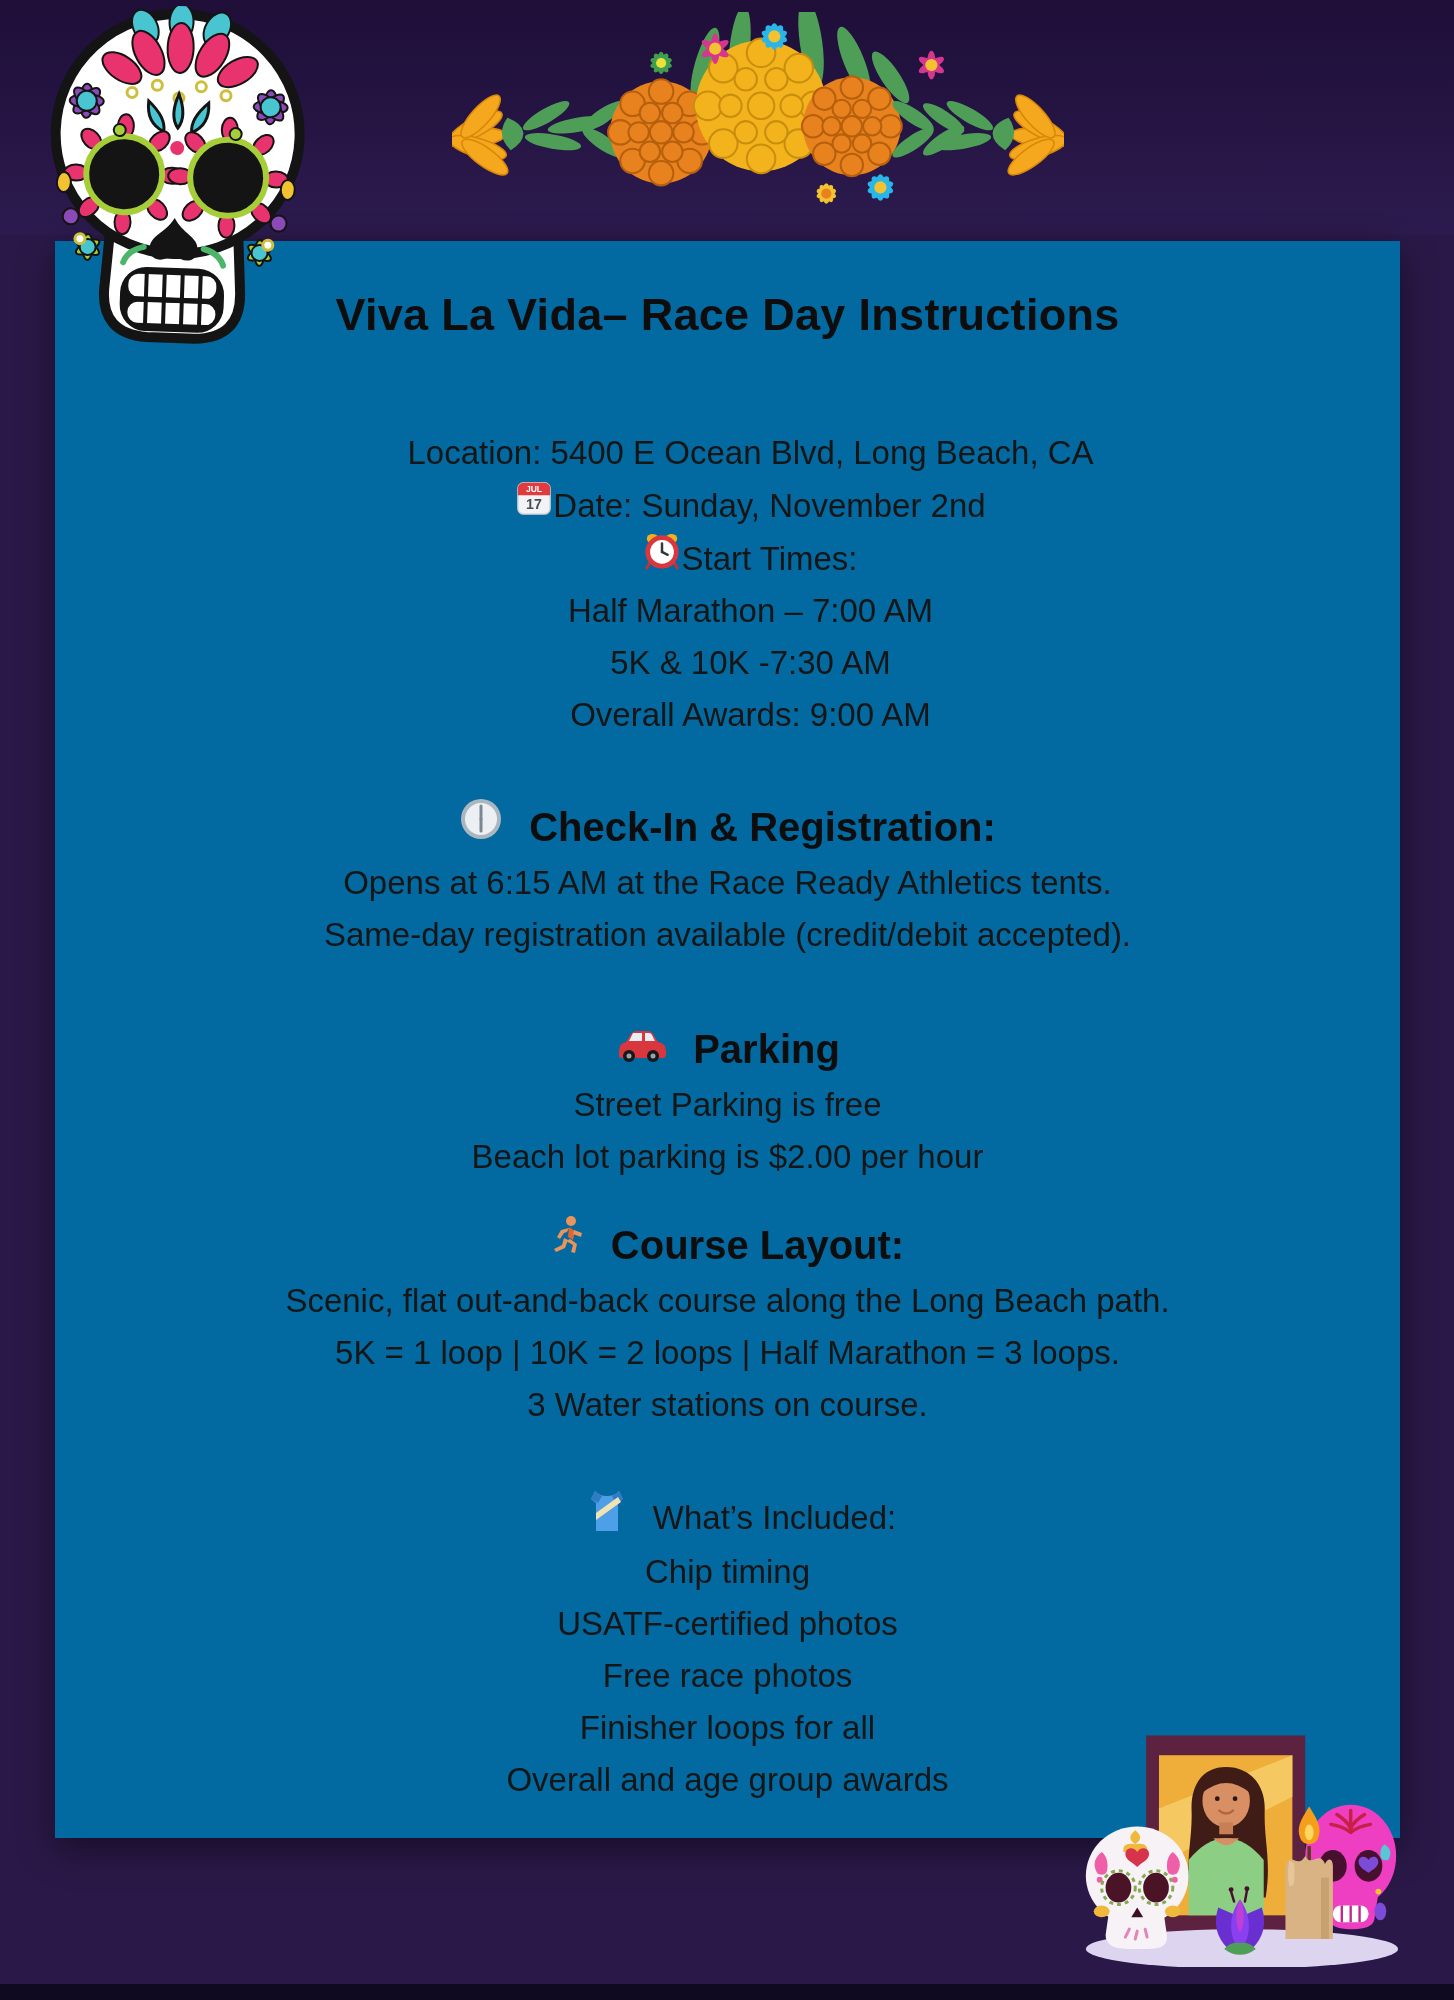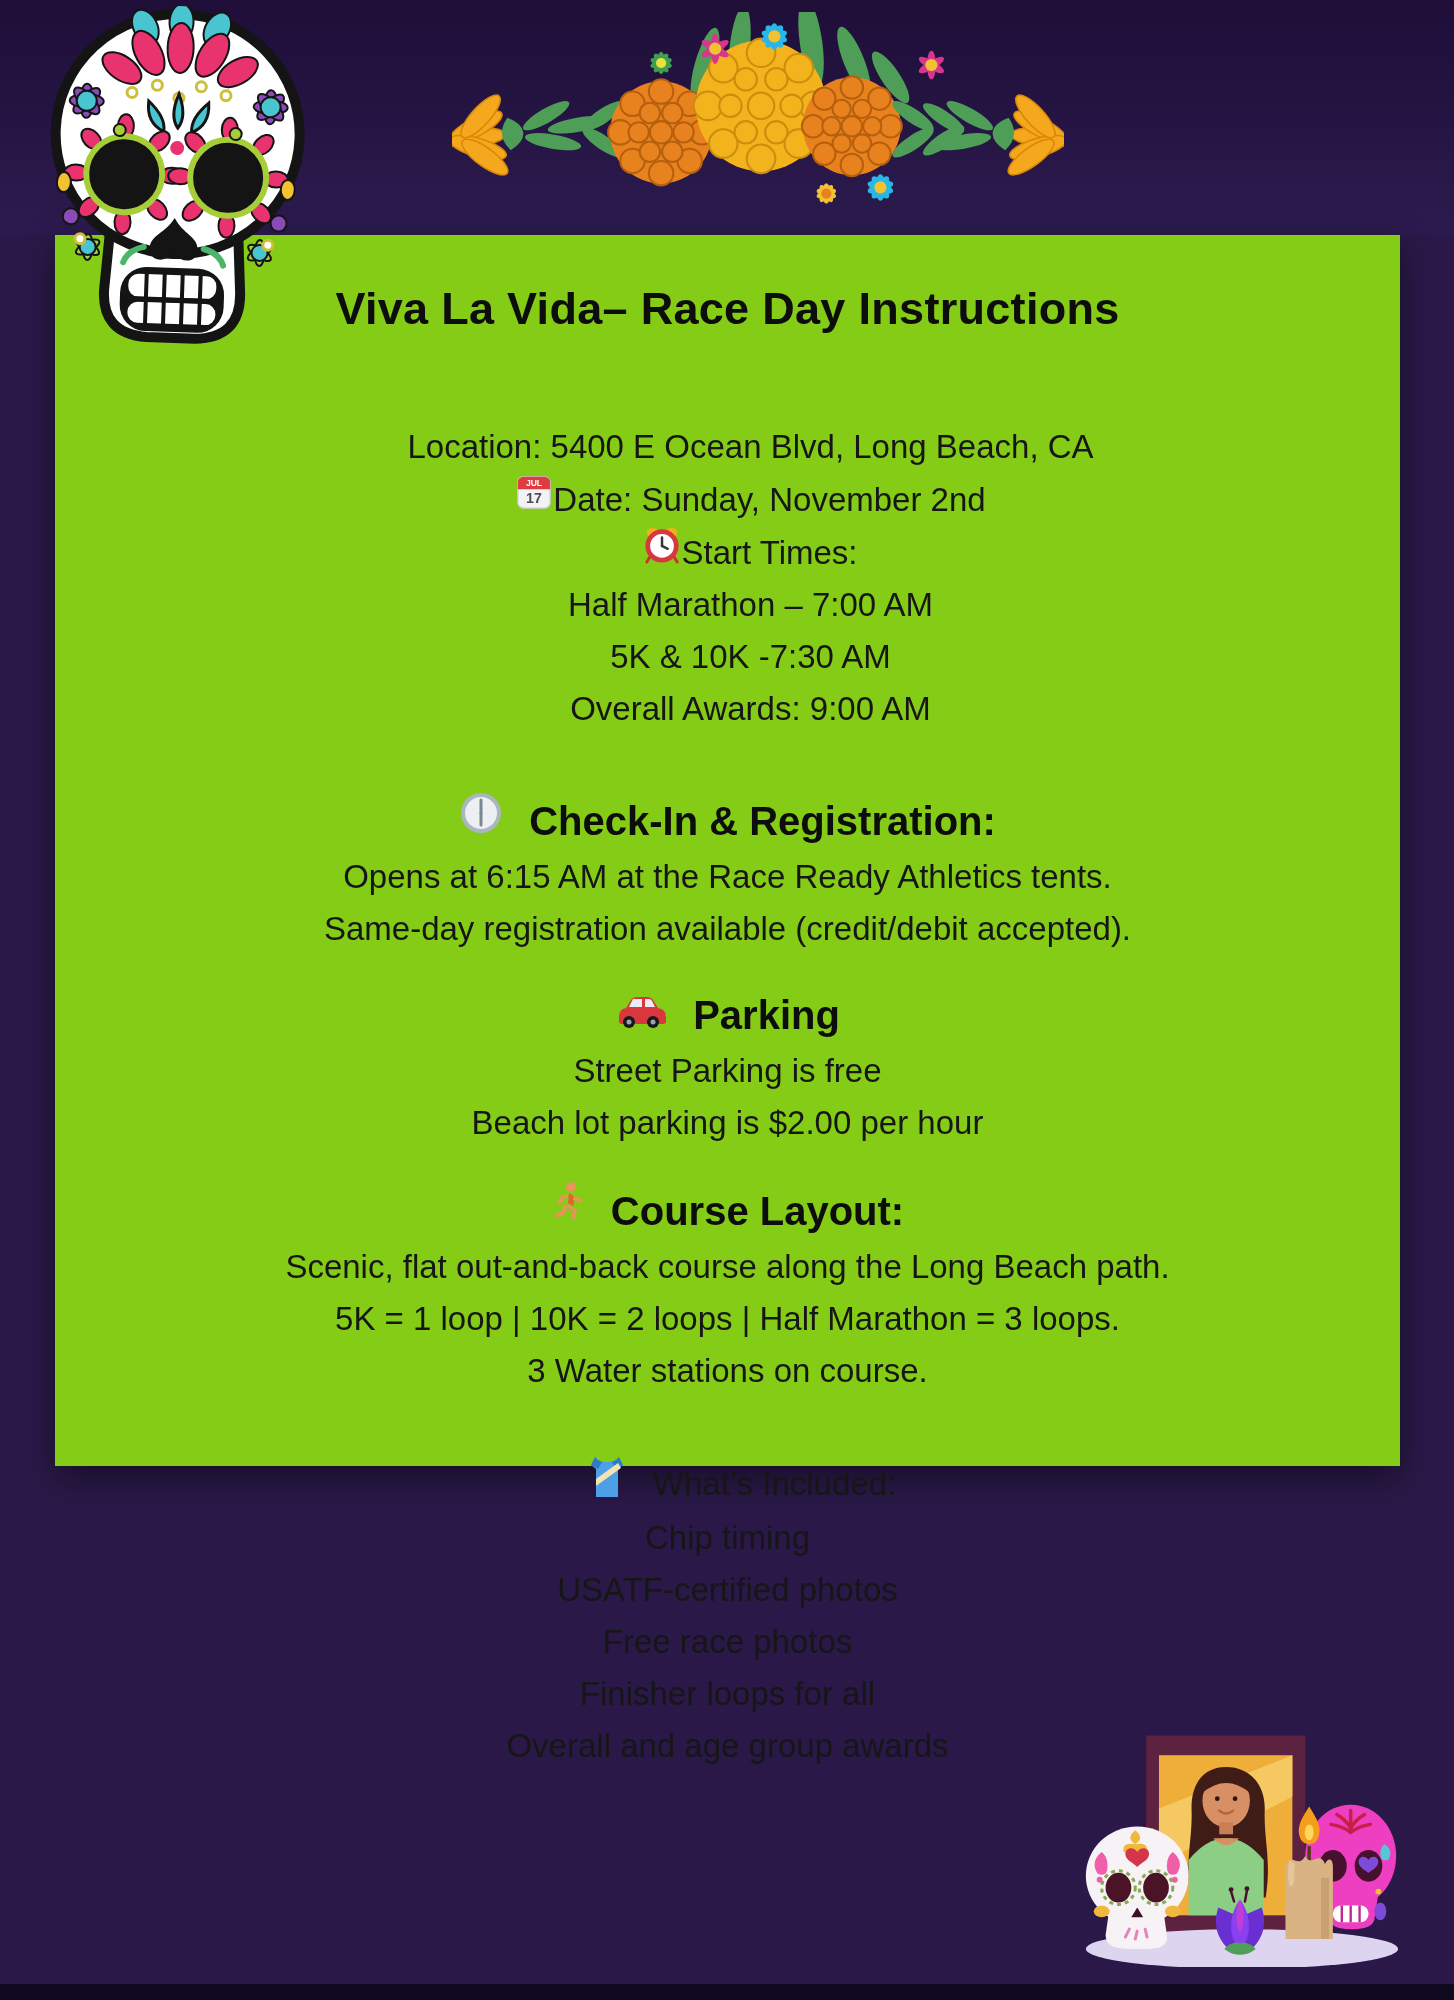--- a/index.html
+++ b/index.html
@@ -10,40 +10,40 @@
   }
   .top-band {
     position:absolute; left:0; top:0; width:100%; height:235px;
     background:linear-gradient(#1e0e38,#2c1b4e);
   }
   .bottom-strip {
     position:absolute; left:0; bottom:0; width:100%; height:16px;
     background:#0f0a1f;
   }
   .card {
-    position:absolute; left:55px; top:235px; width:1345px; height:1231px;
-    background:#84cc16; box-shadow:0 12px 34px rgba(0,0,0,.45);
+    position:absolute; left:55px; top:241px; width:1345px; height:1597px;
+    background:#0369a1; box-shadow:0 12px 34px rgba(0,0,0,.45);
   }
   .card-inner {
     text-align:center; color:#161616;
     font-size:33px; line-height:52px; padding-top:46px;
   }
   .card-inner p { margin:0; }
   h1.title {
     margin:0; font-size:45px; line-height:56px; font-weight:700;
     color:#0d0d0d; letter-spacing:.3px;
   }
   .event-block { margin-top:84px;padding-left:46px; }
   .iconline { display:flex; align-items:center; justify-content:center; }
   section h2 {
     margin:0; font-size:40px; line-height:60px; font-weight:700; color:#0d0d0d;
     display:flex; align-items:center; justify-content:center; gap:26px;
   }
   section.sec-checkin  { margin-top:56px; }
-  section.sec-parking  { margin-top:30px; }
+  section.sec-parking  { margin-top:58px; }
   section.sec-course   { margin-top:32px; }
   section.sec-included { margin-top:58px; }
   section.sec-included h2 { font-size:33px; line-height:52px; font-weight:400; color:#161616;padding-left:28px; }
   .deco { position:absolute; pointer-events:none; }
   .skull   { left:26px;  top:6px;    width:300px; transform:rotate(2deg); }
   .garland { left:452px; top:12px;   width:612px; }
   .ofrenda { left:1072px; top:1690px; width:336px; }
 </style>
 </head>
 <body>

